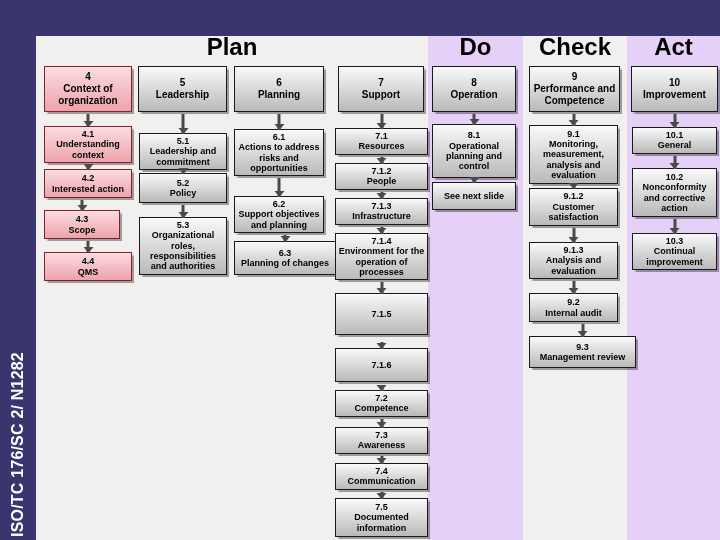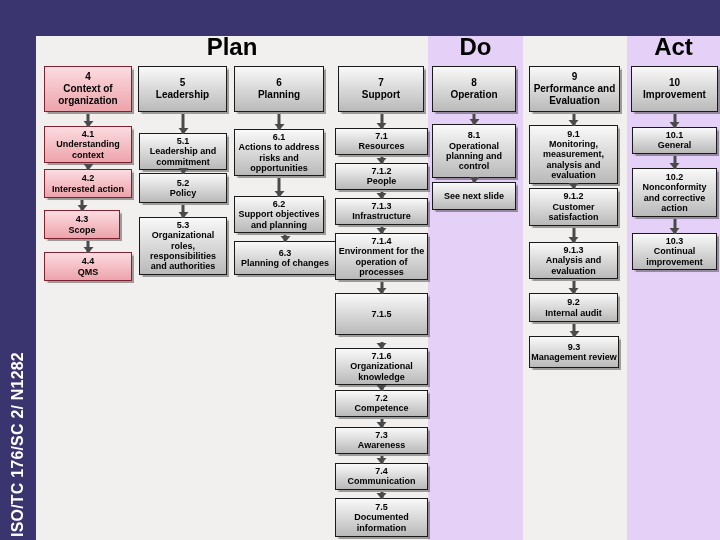--- a/index.html
+++ b/index.html
@@ -32,20 +32,21 @@
 
 <div id="page">
   <div id="content"></div>
   <div class="stripe" style="left:428px;width:95px"></div>
   <div class="stripe" style="left:627px;width:93px"></div>
 
   <div class="vlabel">ISO/TC 176/SC 2/ N1282</div>
 
   <div class="phase" style="left:428px;width:95px">Do</div>
   <div class="phase" style="left:36px;width:392px">Plan</div>
+  <div class="phase" style="left:523px;width:104px">Check</div>
   <div class="phase" style="left:627px;width:93px">Act</div>
 
   <div class="col">
     <div class="box hdr pink" style="left:44px;top:66px;width:88px;min-height:46px">
       <div class="num">4</div>
       <div class="lbl">Context of organization</div>
     </div>
     <div class="box pink" style="left:44px;top:126px;width:88px;min-height:32px">
       <i class="arr" style="height: 13px;"></i>
       <div class="num">4.1</div>
@@ -137,21 +138,20 @@
       <div class="num">7.1.4</div>
       <div class="lbl">Environment for the operation of processes</div>
     </div>
     <div class="box" style="left:335px;top:293px;width:93px;min-height:42px">
       <i class="arr" style="height: 12px;"></i>
       <div class="num">7.1.5</div>
     </div>
     <div class="box" style="left:335px;top:348px;width:93px;min-height:34px">
       <i class="arr" style="height: 7px;"></i>
       <div class="num">7.1.6</div>
-      <div class="lbl">Organizational knowledge</div>
     </div>
     <div class="box" style="left:335px;top:390px;width:93px;min-height:23px">
       <i class="arr" style="height: 5px;"></i>
       <div class="num">7.2</div>
       <div class="lbl">Competence</div>
     </div>
     <div class="box" style="left:335px;top:427px;width:93px;min-height:22px">
       <i class="arr" style="height: 9px;"></i>
       <div class="num">7.3</div>
       <div class="lbl">Awareness</div>
@@ -181,21 +181,21 @@
     <div class="box" style="left:432px;top:182px;width:84px;min-height:28px">
       <i class="arr" style="height: 5px;"></i>
 
       <div class="lbl">See next slide</div>
     </div>
   </div>
 
   <div class="col">
     <div class="box hdr" style="left:529px;top:66px;width:91px;min-height:46px">
       <div class="num">9</div>
-      <div class="lbl">Performance and Evaluation</div>
+      <div class="lbl">Performance and Competence</div>
     </div>
     <div class="box" style="left:529px;top:125px;width:89px;min-height:59px">
       <i class="arr" style="height: 12px;"></i>
       <div class="num">9.1</div>
       <div class="lbl">Monitoring, measurement, analysis and evaluation</div>
     </div>
     <div class="box" style="left:529px;top:188px;width:89px;min-height:38px">
       <i class="arr" style="height: 5px;"></i>
       <div class="num">9.1.2</div>
       <div class="lbl">Customer satisfaction</div>
@@ -203,21 +203,21 @@
     <div class="box" style="left:529px;top:242px;width:89px;min-height:36px">
       <i class="arr" style="height: 15px;"></i>
       <div class="num">9.1.3</div>
       <div class="lbl">Analysis and evaluation</div>
     </div>
     <div class="box" style="left:529px;top:293px;width:89px;min-height:29px">
       <i class="arr" style="height: 13px;"></i>
       <div class="num">9.2</div>
       <div class="lbl">Internal audit</div>
     </div>
-    <div class="box" style="left:529px;top:336px;width:90px;min-height:32px">
+    <div class="box" style="left:529px;top:336px;width:107px;min-height:32px">
       <i class="arr" style="height: 13px;"></i>
       <div class="num">9.3</div>
       <div class="lbl">Management review</div>
     </div>
   </div>
 
   <div class="col">
     <div class="box hdr" style="left:631px;top:66px;width:87px;min-height:46px">
       <div class="num">10</div>
       <div class="lbl">Improvement</div>

